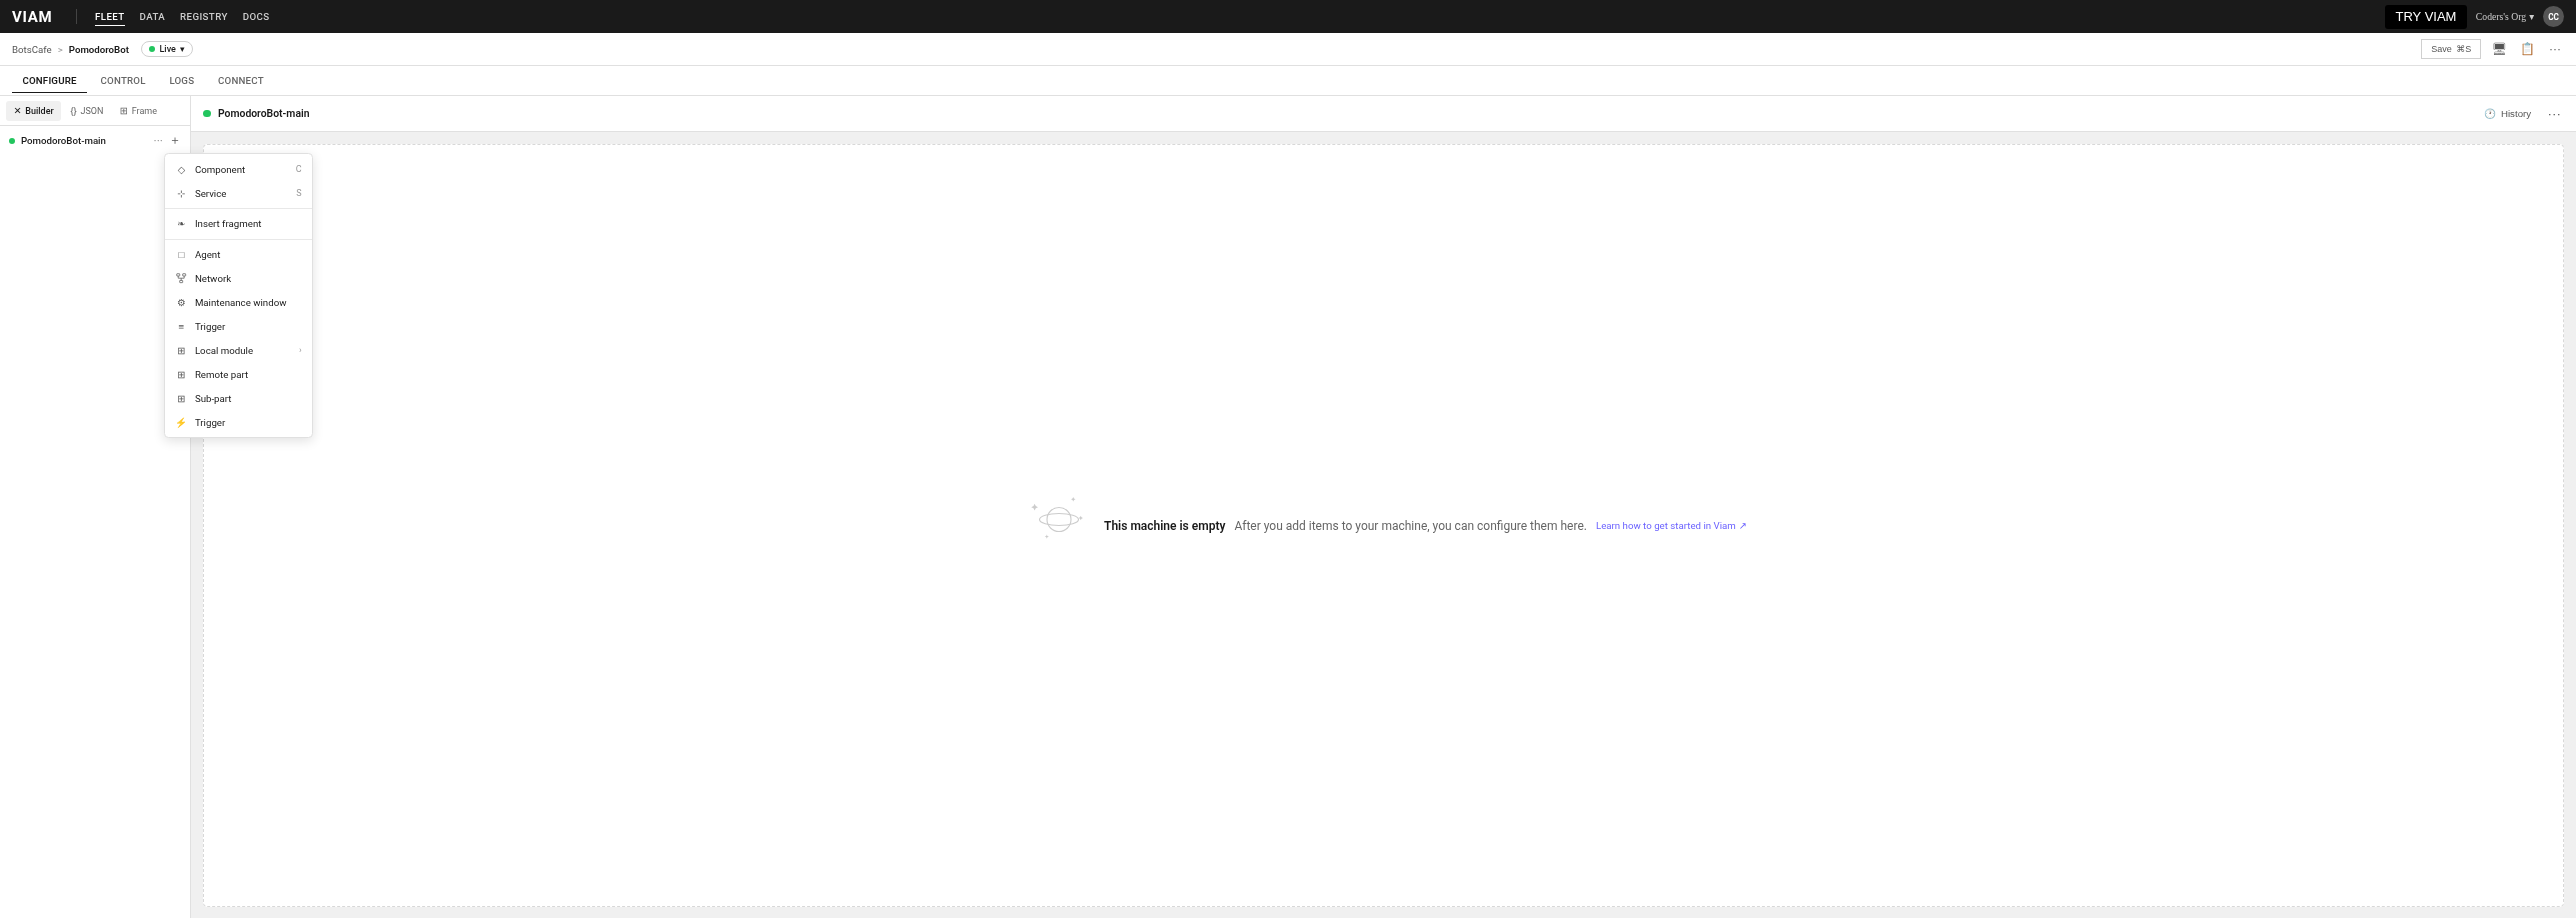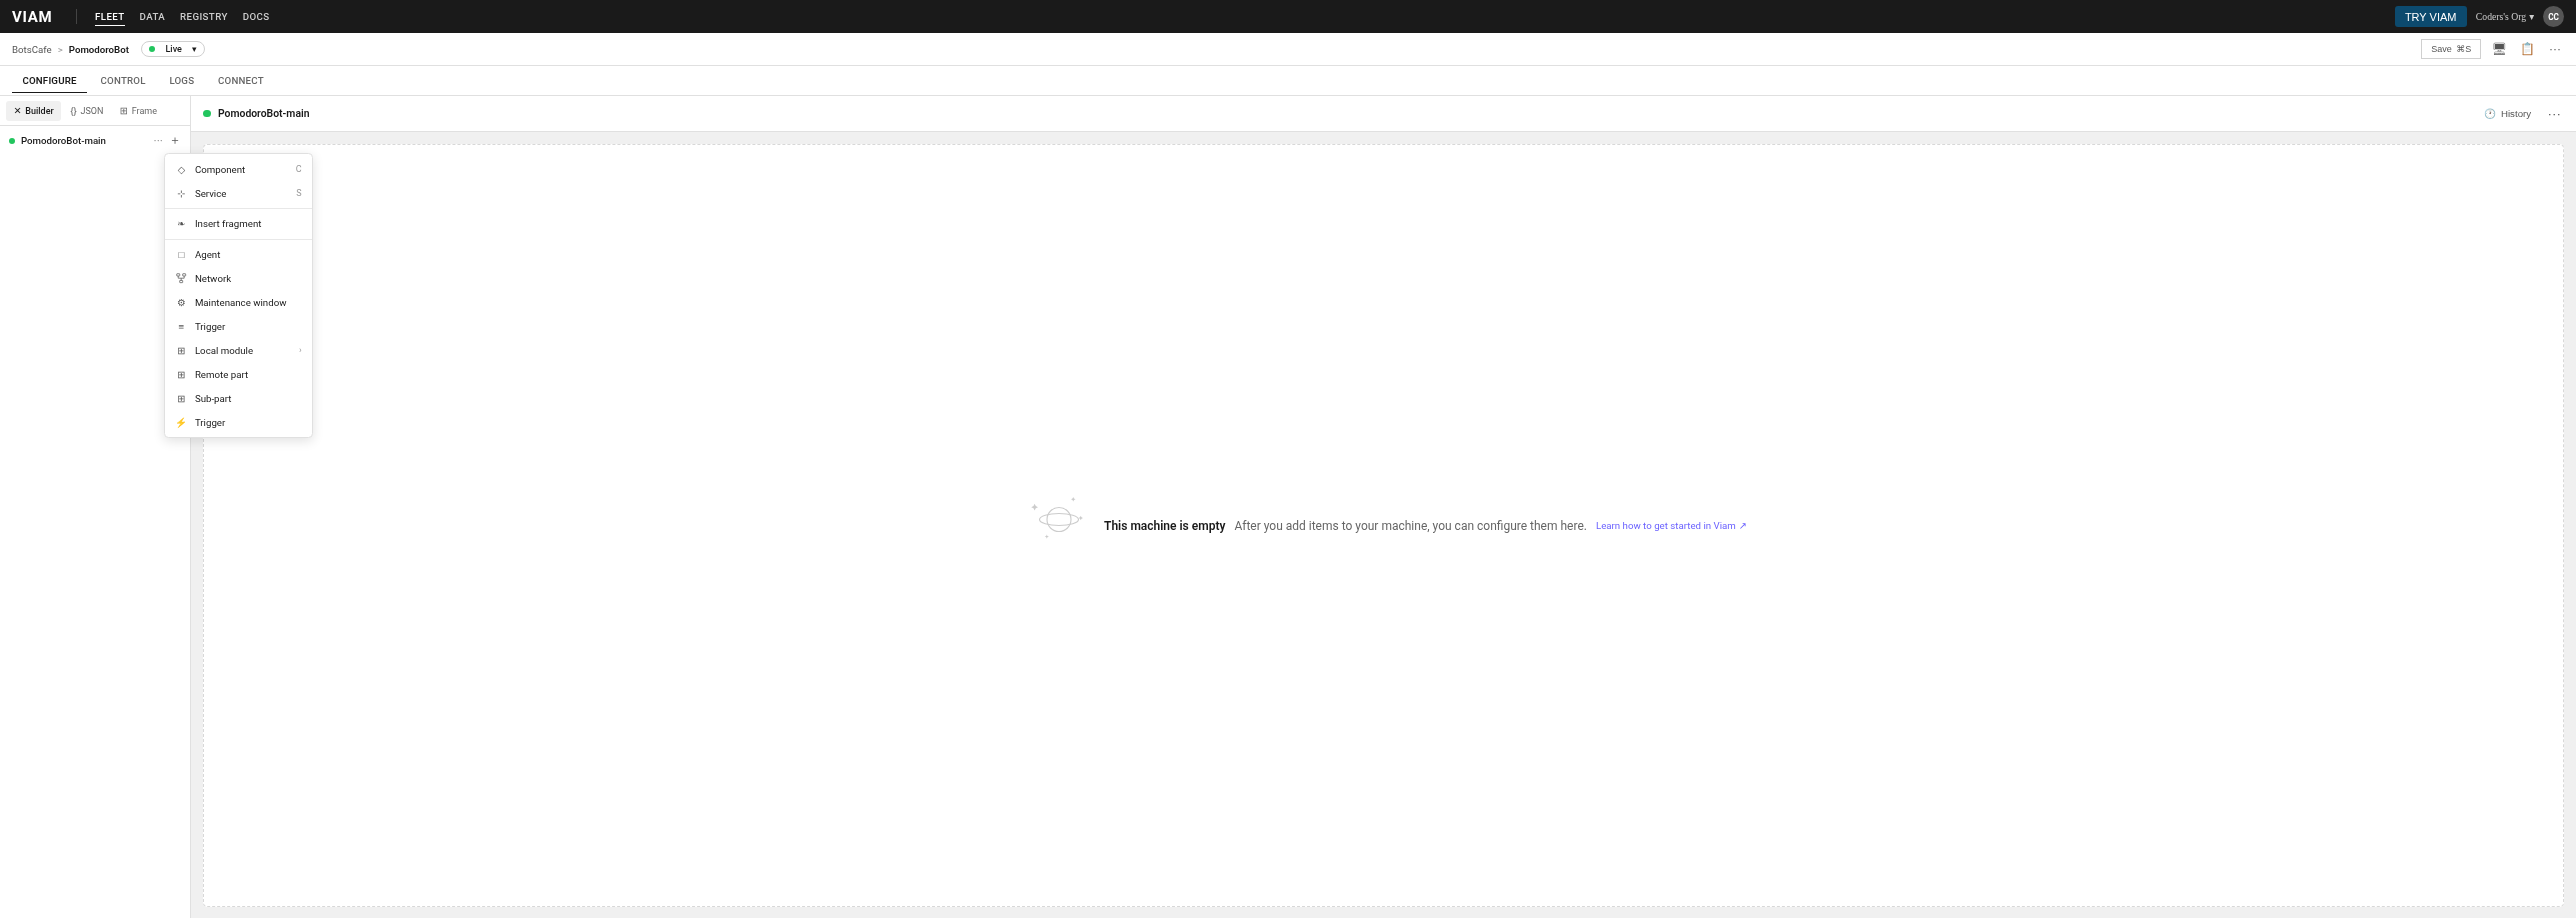--- a/index.html
+++ b/index.html
@@ -22,26 +22,26 @@
       text-decoration: none;
       font-size: 9.7px;
       font-weight: 500;
       letter-spacing: 0.4px;
       padding: 3px 0;
       cursor: pointer;
     }
     .nav-link.active { color: white; border-bottom: 1.5px solid white; }
     .nav-right { margin-left: auto; display: flex; align-items: center; gap: 9px; }
     .try-viam-btn {
-      background: #0c4a6e;
+      background: #000000;
       color: white;
       border: none;
       border-radius: 3px;
       padding: 4.5px 10.4px;
-      font-size: 11px;
+      font-size: 13px;
       font-weight: 500;
       cursor: pointer;
     }
     .org-selector { color: #ccc; font-size: 9.7px; cursor: pointer; display: flex; align-items: center; gap: 3px; font-family: Liberation Serif, serif; }
     .user-avatar { background: #555; color: white; border-radius: 50%; width: 21px; height: 21px; display: flex; align-items: center; justify-content: center; font-size: 8.2px; font-weight: bold; }
 
     
     .breadcrumb-bar {
       background: white;
       border-bottom: 0.7px solid #e0e0e0;
@@ -50,21 +50,21 @@
       height: 33px;
       padding: 0 12px;
       gap: 6px;
     }
     .breadcrumb-text { font-size: 9.7px; color: #555; }
     .breadcrumb-sep { color: #999; font-size: 9.7px; }
     .breadcrumb-current { font-size: 9.7px; font-weight: 600; color: #1a1a1a; }
     .live-badge {
       display: flex;
       align-items: center;
-      gap: 10px;
+      gap: 4px;
       background: white;
       border: 0.7px solid #d0d0d0;
       border-radius: 12px;
       padding: 2.2px 7.5px;
       font-size: 9px;
       font-weight: 500;
       color: #1a1a1a;
       cursor: pointer;
       margin-left: 6px;
     }

